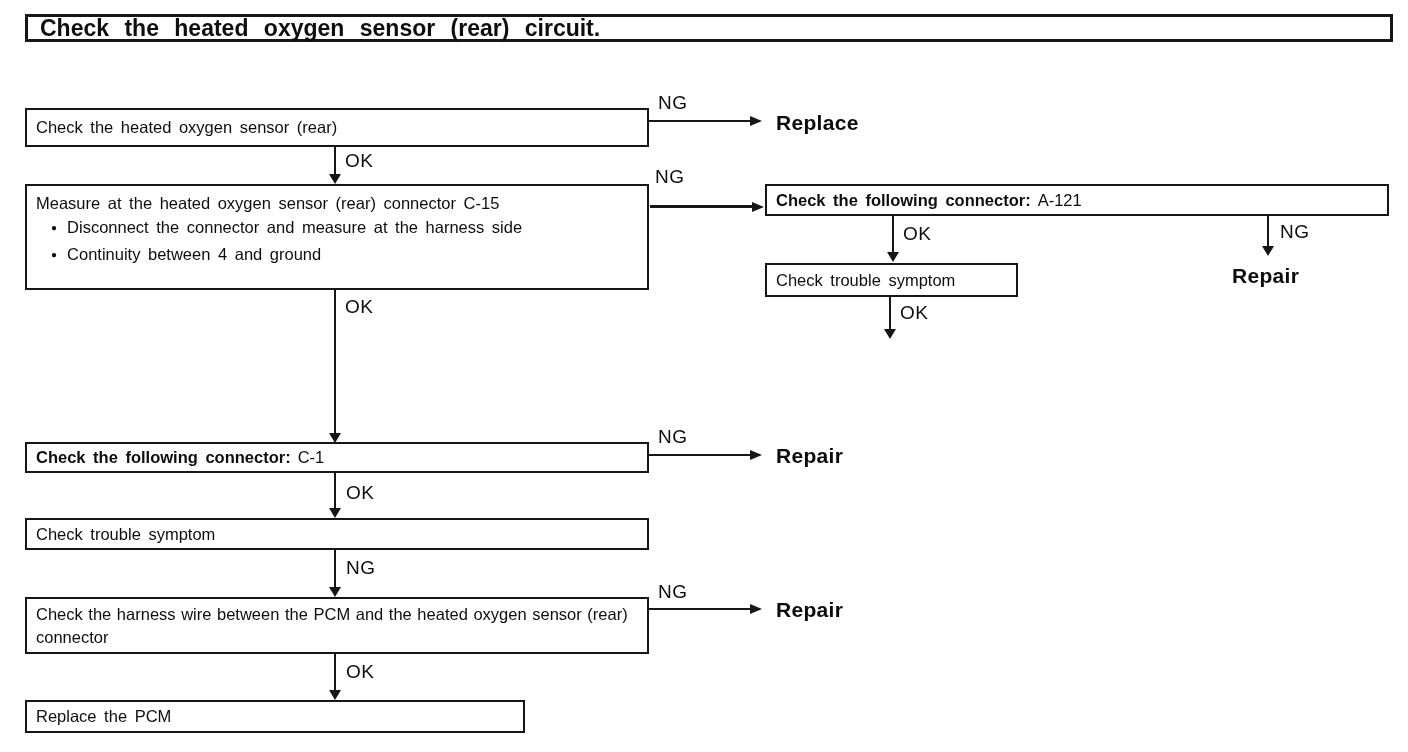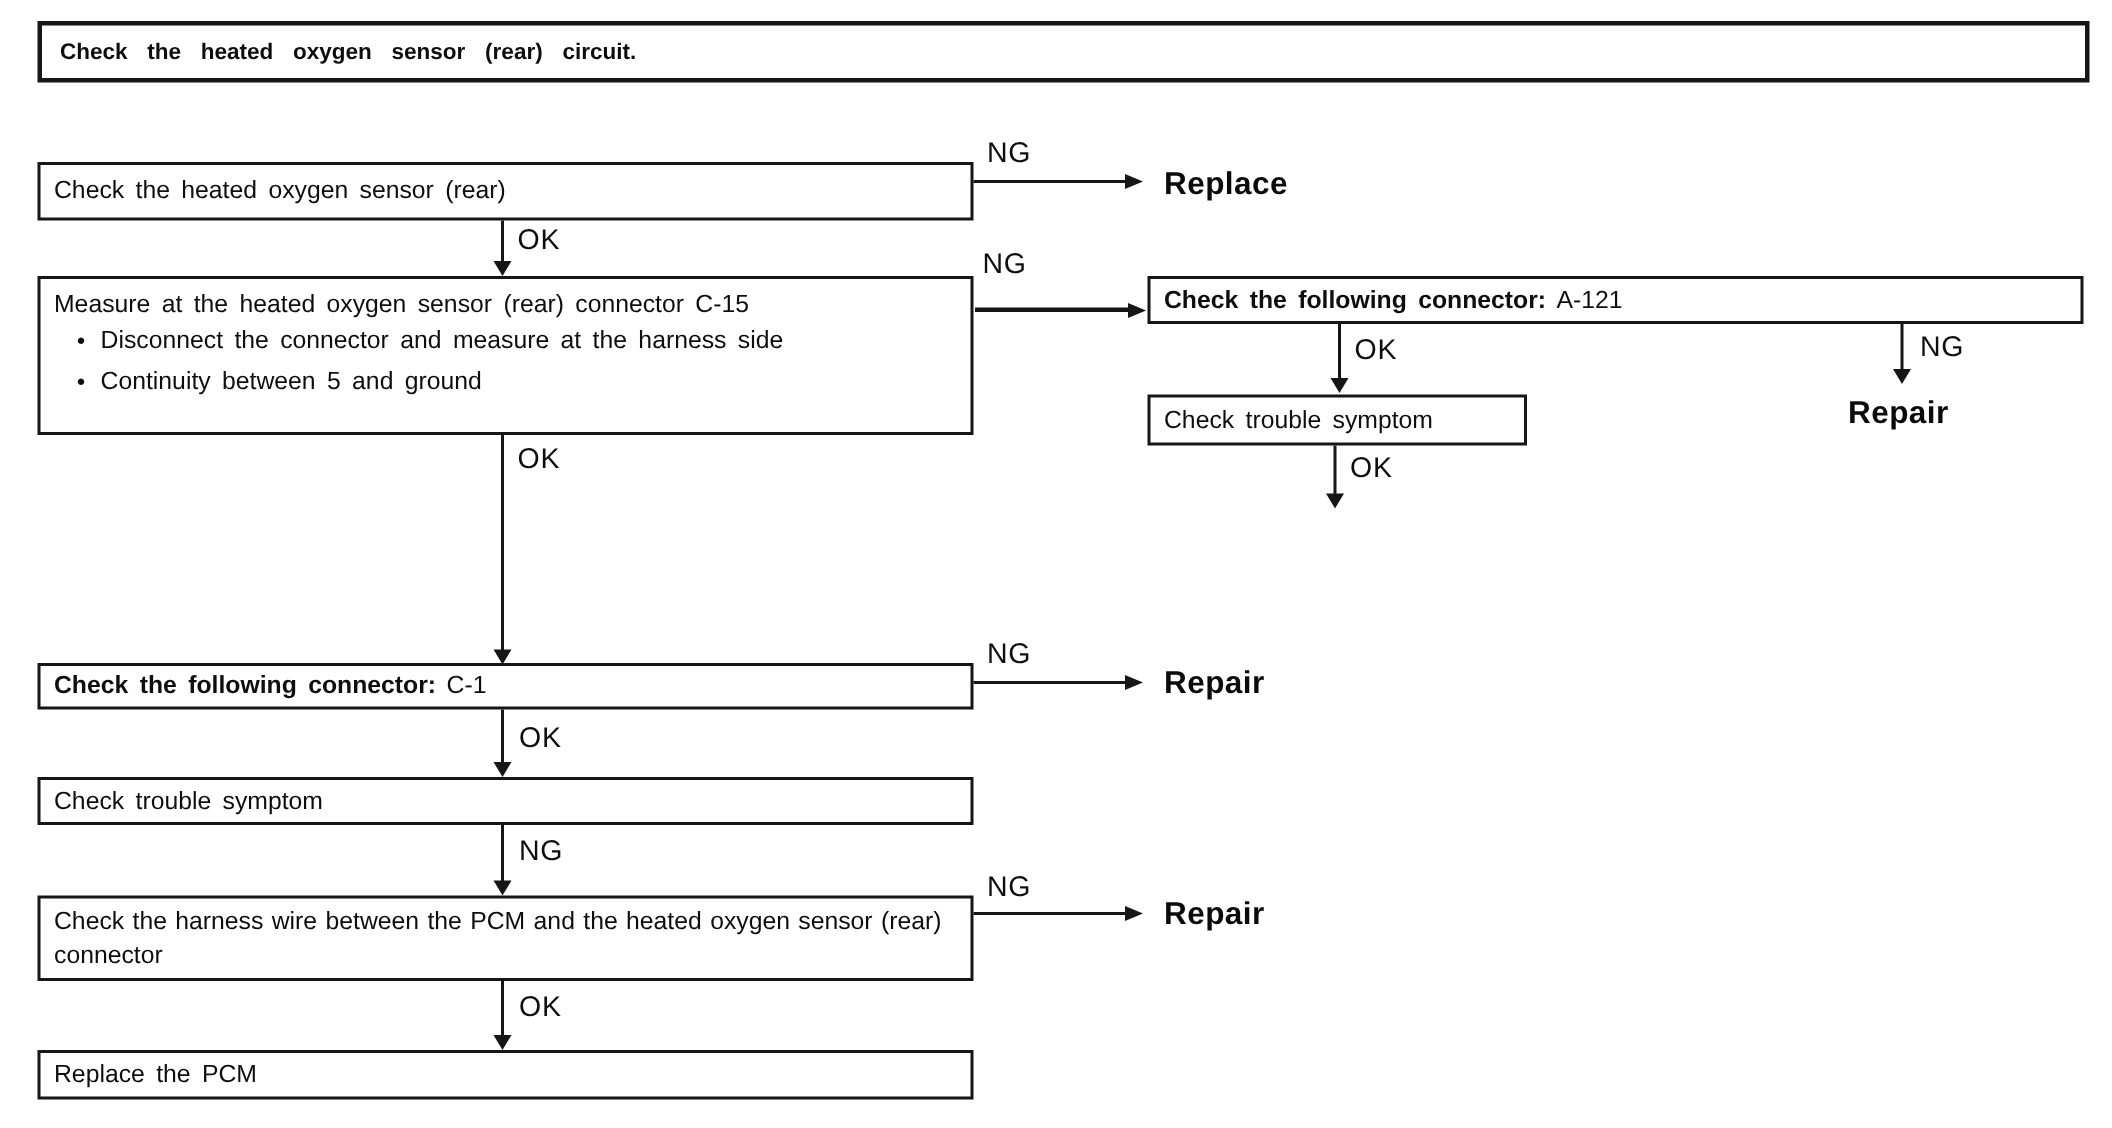--- a/index.html
+++ b/index.html
@@ -9,29 +9,29 @@
     overflow:hidden;
   }
   
   .box{
     position:absolute;background:#fff;border:2px solid #161616;
     box-sizing:border-box;font-size:16.5px;color:#0e0e0e;
     display:flex;align-items:center;padding:4px 9px;word-spacing:3px;
     line-height:21px;
   }
   .title-box{
-    left:25px;top:14px;width:1368px;height:41px;border-width:3px;
-    font-size:15px;font-weight:bold;word-spacing:9px;padding:0 12px;
+    left:25px;top:14px;width:1368px;height:28px;border-width:3px;
+    font-size:23px;font-weight:bold;word-spacing:9px;padding:0 12px;
   }
   .b1{left:25px;top:108px;width:624px;height:39px;}
   .b2{left:25px;top:184px;width:624px;height:106px;display:block;padding:5px 9px;line-height:24px;}
   .b3{left:25px;top:442px;width:624px;height:31px;}
   .b4{left:25px;top:518px;width:624px;height:32px;}
   .b5{left:25px;top:597px;width:624px;height:57px;line-height:23px;word-spacing:1px;}
-  .b6{left:25px;top:700px;width:624px;height:33px;}
+  .b6{left:25px;top:700px;width:500px;height:33px;}
   .r1{left:765px;top:184px;width:624px;height:32px;}
   .r2{left:765px;top:263px;width:253px;height:34px;}
   .r3{left:765px;top:340px;width:624px;height:53px;line-height:23px;word-spacing:2px;}
   .bold{font-weight:bold;}
   .val{margin-left:7px;}
   
   .bullet-line{display:flex;align-items:baseline;padding-left:15px;}
   .bullet-glyph{font-size:10px;margin-right:10px;position:relative;top:-2px;}
   .ok-line{padding-left:25px;}
   .ok-key{font-weight:bold;margin-right:16px;}
@@ -72,21 +72,21 @@
   <div class="cond" style="left:345px;top:150px;">OK</div>
 
   <div class="box b2">
     <div>Measure at the heated oxygen sensor (rear) connector C-15</div>
     <div class="bullet-line">
       <span class="bullet-glyph">●</span>
       <span>Disconnect the connector and measure at the harness side</span>
     </div>
     <div class="bullet-line">
       <span class="bullet-glyph">●</span>
-      <span>Continuity between 5 and ground</span>
+      <span>Continuity between 4 and ground</span>
     </div>
   </div>
 
   <div class="cond" style="left:655px;top:166px;">NG</div>
   <div class="hline thick" style="left:650px;top:205px;width:104px;"></div>
   <div class="ah-right" style="left:752px;top:202px;"></div>
 
   <div class="vline" style="left:334px;top:290px;height:144px;"></div>
   <div class="ah-down" style="left:329px;top:433px;"></div>
   <div class="cond" style="left:345px;top:296px;">OK</div>

